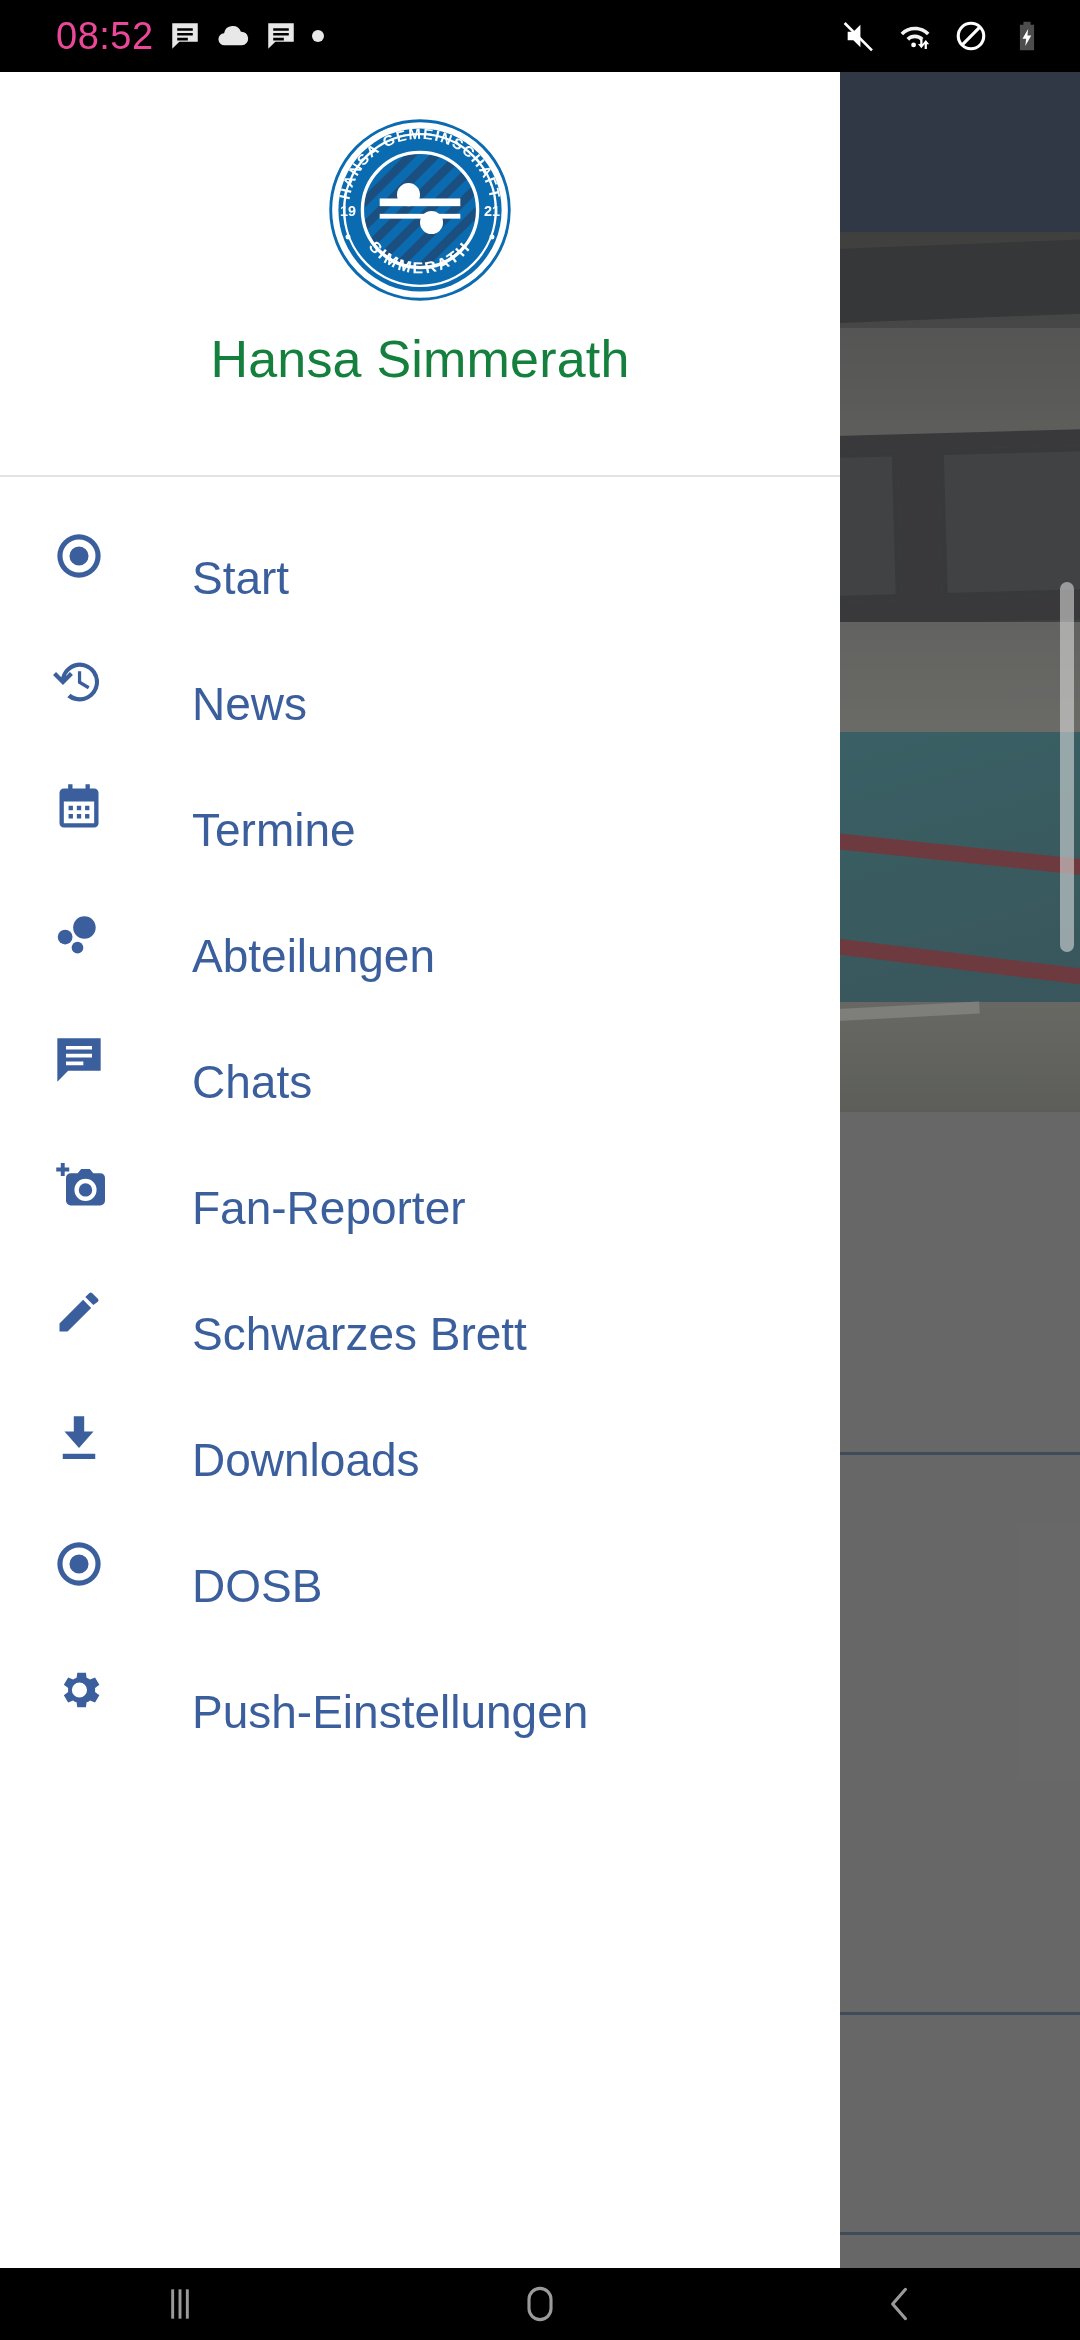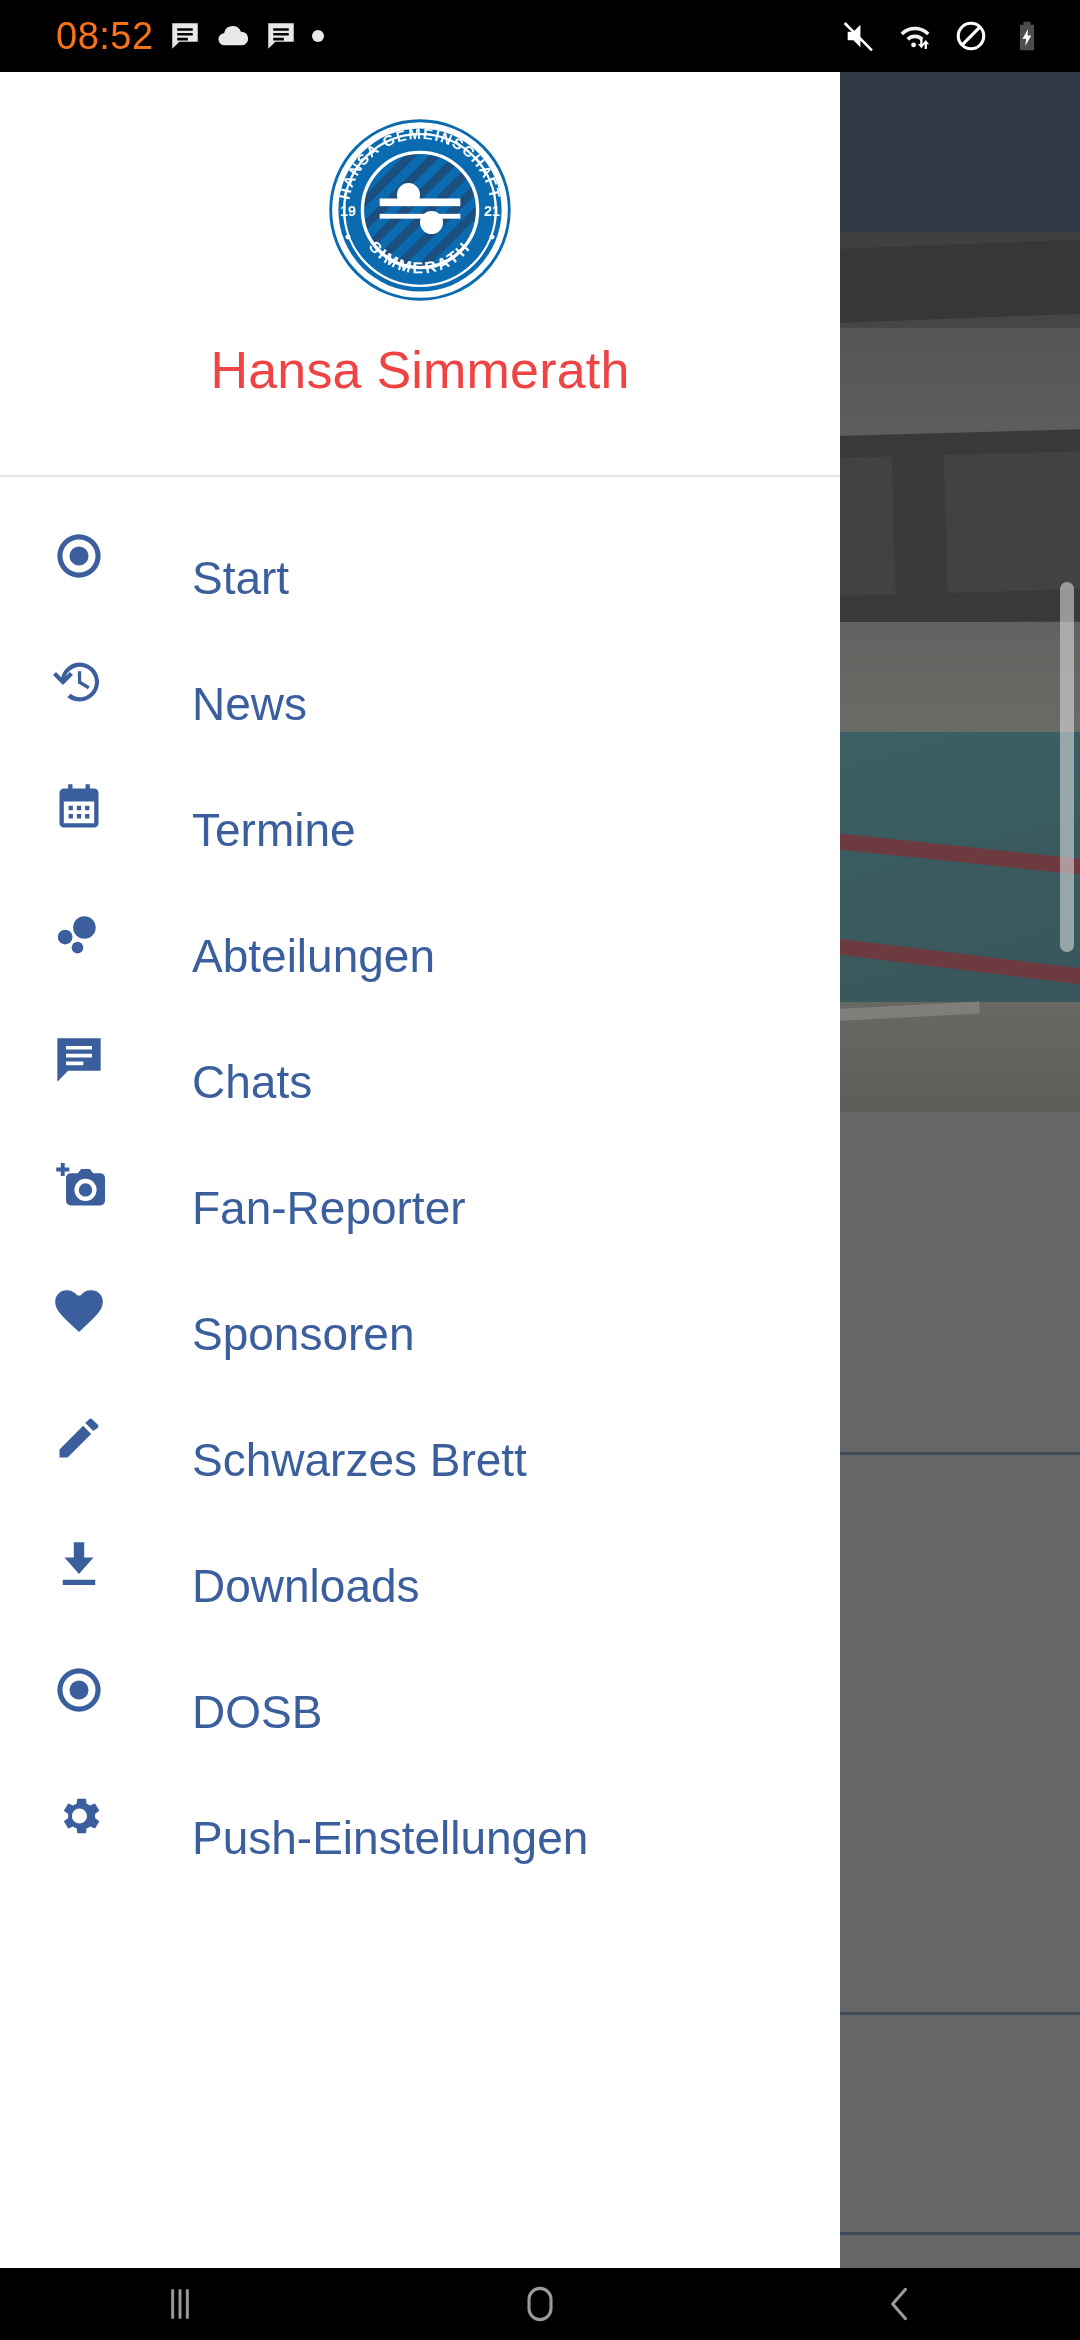--- a/index.html
+++ b/index.html
@@ -5,21 +5,21 @@
   * { margin:0; padding:0; box-sizing:border-box; }
   html,body { width:1080px; height:2340px; background:#000; overflow:hidden;
               font-family:"Liberation Sans", sans-serif; }
 
   #screen { position:relative; width:1080px; height:2340px; overflow:hidden; background:#000; }
 
   
   .statusbar { position:absolute; left:0; top:0; width:1080px; height:72px;
                background:#000; display:flex; align-items:center; z-index:60; }
   .sb-left { display:flex; align-items:center; gap:14px; padding-left:56px; }
-  .sb-time { color:#f97316; font-size:38px; letter-spacing:.5px; font-weight:400; }
+  .sb-time { color:#ec4899; font-size:38px; letter-spacing:.5px; font-weight:400; }
   .sb-right { margin-left:auto; display:flex; align-items:center; gap:22px; padding-right:36px; }
   .sb-ico { width:34px; height:34px; display:block; }
   .sb-ico svg { width:100%; height:100%; display:block; }
   .sb-dot { width:12px; height:12px; border-radius:50%; background:#e8e8e8; display:block; }
 
   
   .appcontent { position:absolute; left:0; top:72px; width:1080px; height:2196px; background:#9a9a9a; }
   .appbar { position:absolute; left:0; top:0; width:1080px; height:160px; background:#16294a; }
   .hero { position:absolute; left:0; top:160px; width:1080px; height:880px; overflow:hidden;
           background:linear-gradient(#3b3c38 0%, #55565a 18%, #4c4e52 26%, #2a2c30 40%, #3e4a4e 47%,
@@ -52,21 +52,21 @@
   .bgcard .ico svg { width:74px; height:74px; fill:#101010; }
   .bgcard .cap { text-align:center; font-size:45px; color:#101010; margin-top:22px; }
   .bgdiv { position:absolute; left:0; width:1080px; height:3px; background:#2d4a73; opacity:.85; }
 
   
   .drawer { position:absolute; left:0; top:72px; width:840px; height:2196px;
             background:#fff; z-index:40; overflow:hidden; }
   .drawer-head { height:403px; display:flex; flex-direction:column;
                  align-items:center; justify-content:flex-start; padding-top:42px; }
   .logo { width:192px; height:192px; }
-  .club-title { margin-top:34px; font-size:52px; color:#ef4444; font-weight:400; letter-spacing:.2px; }
+  .club-title { margin-top:23px; font-size:52px; color:#15803d; font-weight:400; letter-spacing:.2px; }
   .head-div { height:2px; background:#e4e4e6; width:840px; }
 
   .menu { padding-top:16px; }
   .mi { display:flex; align-items:center; height:126px; padding-left:38px; }
   .mi-icon { width:82px; min-width:82px; display:flex; align-items:center; justify-content:center; }
   .mi-icon svg { width:52px; height:52px; fill:#3b5f9d; }
   .mi-label { margin-left:72px; font-size:46px; color:#3b5f9d; white-space:nowrap;margin-top:44px; }
 
   
   .navbar { position:absolute; left:0; bottom:0; width:1080px; height:72px;
@@ -271,28 +271,20 @@
 
       <div class="mi">
         <span class="mi-icon">
           <svg viewBox="0 0 24 24">
               <path d="M3.6 1.4v2.1H1.5v1.8h2.1v2.1h1.8V5.3h2.1V3.5H5.4V1.4H3.6zM13 4.2l-1.6 1.9H8.2A2.2 2.2 0 006 8.3v10.5a2.2 2.2 0 002.2 2.2h13.6A2.2 2.2 0 0024 18.8V8.3a2.2 2.2 0 00-2.2-2.2h-3.2L17 4.2h-4zm2 4.5a5.1 5.1 0 110 10.2 5.1 5.1 0 010-10.2zm0 2a3.1 3.1 0 100 6.2 3.1 3.1 0 000-6.2z"></path>
             </svg>
         </span>
         <span class="mi-label">Fan-Reporter</span>
       </div>
 
-      <div class="mi">
-        <span class="mi-icon">
-          <svg viewBox="0 0 24 24">
-              <path d="M12 21.2l-1.6-1.5C4.6 14.4 1 11.2 1 7.3A5.3 5.3 0 016.4 2c1.9 0 3.7.9 4.9 2.4h1.4A6.1 6.1 0 0117.6 2 5.3 5.3 0 0123 7.3c0 3.9-3.6 7.1-9.4 12.4L12 21.2z"></path>
-            </svg>
-        </span>
-        <span class="mi-label">Sponsoren</span>
-      </div>
 
       <div class="mi">
         <span class="mi-icon">
           <svg viewBox="0 0 24 24">
               <path d="M3 17.3V21h3.7L17.6 10.1l-3.7-3.7L3 17.3zM20.7 7.3a1 1 0 000-1.4l-2.6-2.6a1 1 0 00-1.4 0l-1.8 1.8 3.7 3.7 2.1-1.5z"></path>
             </svg>
         </span>
         <span class="mi-label">Schwarzes Brett</span>
       </div>
 

